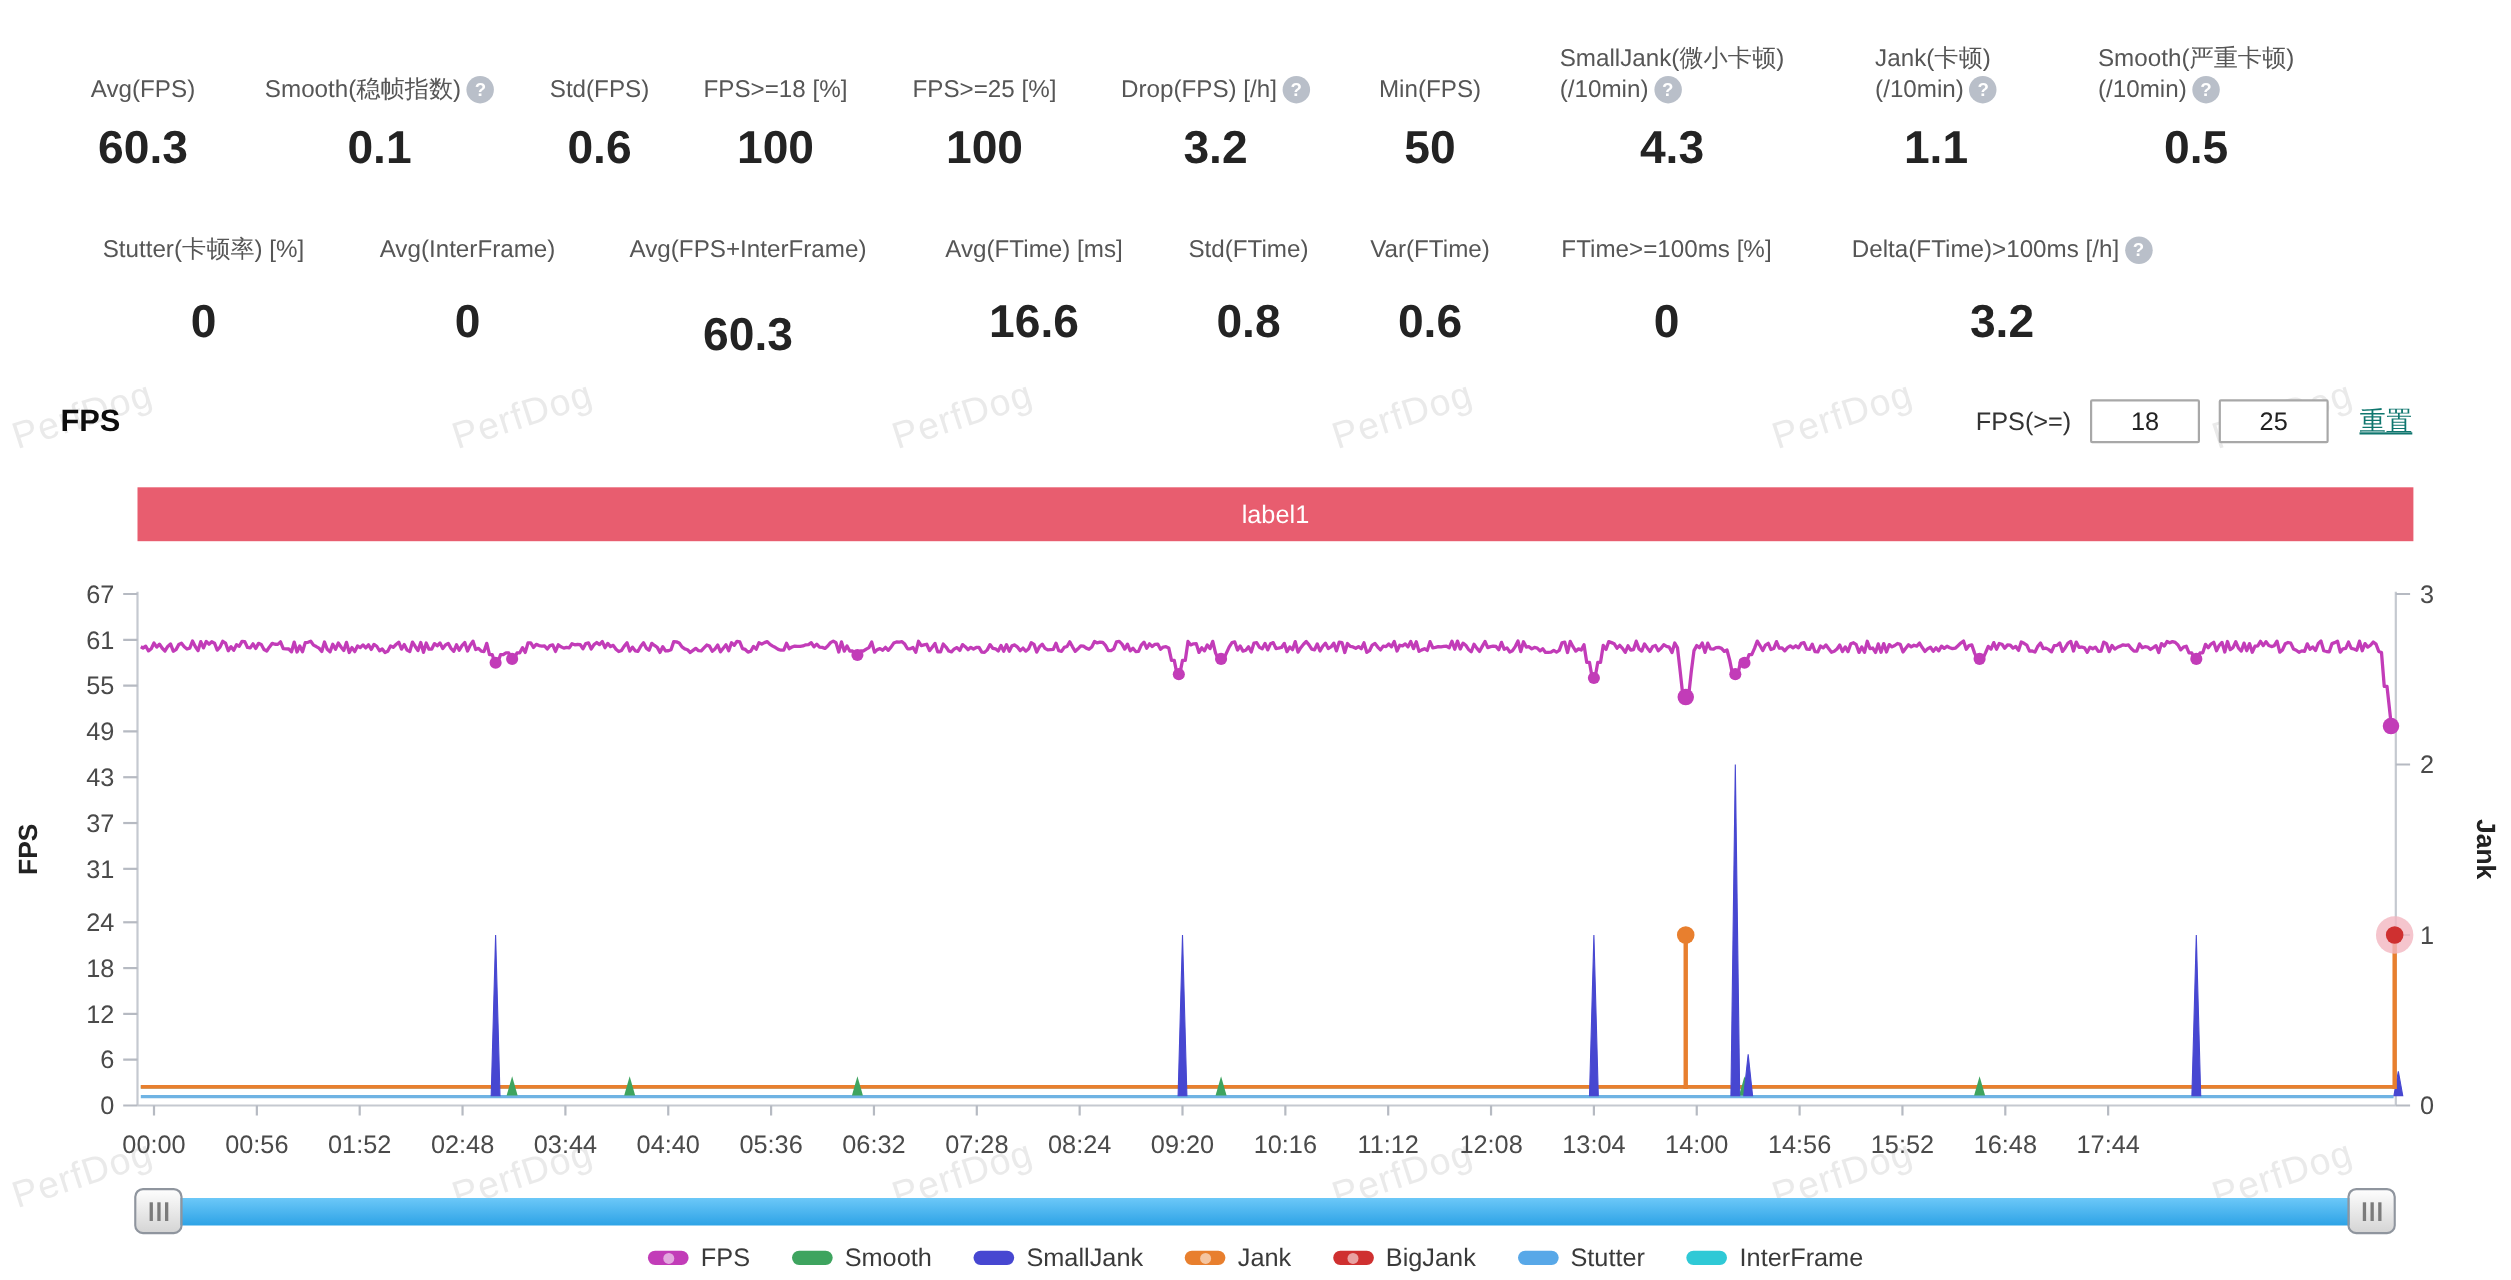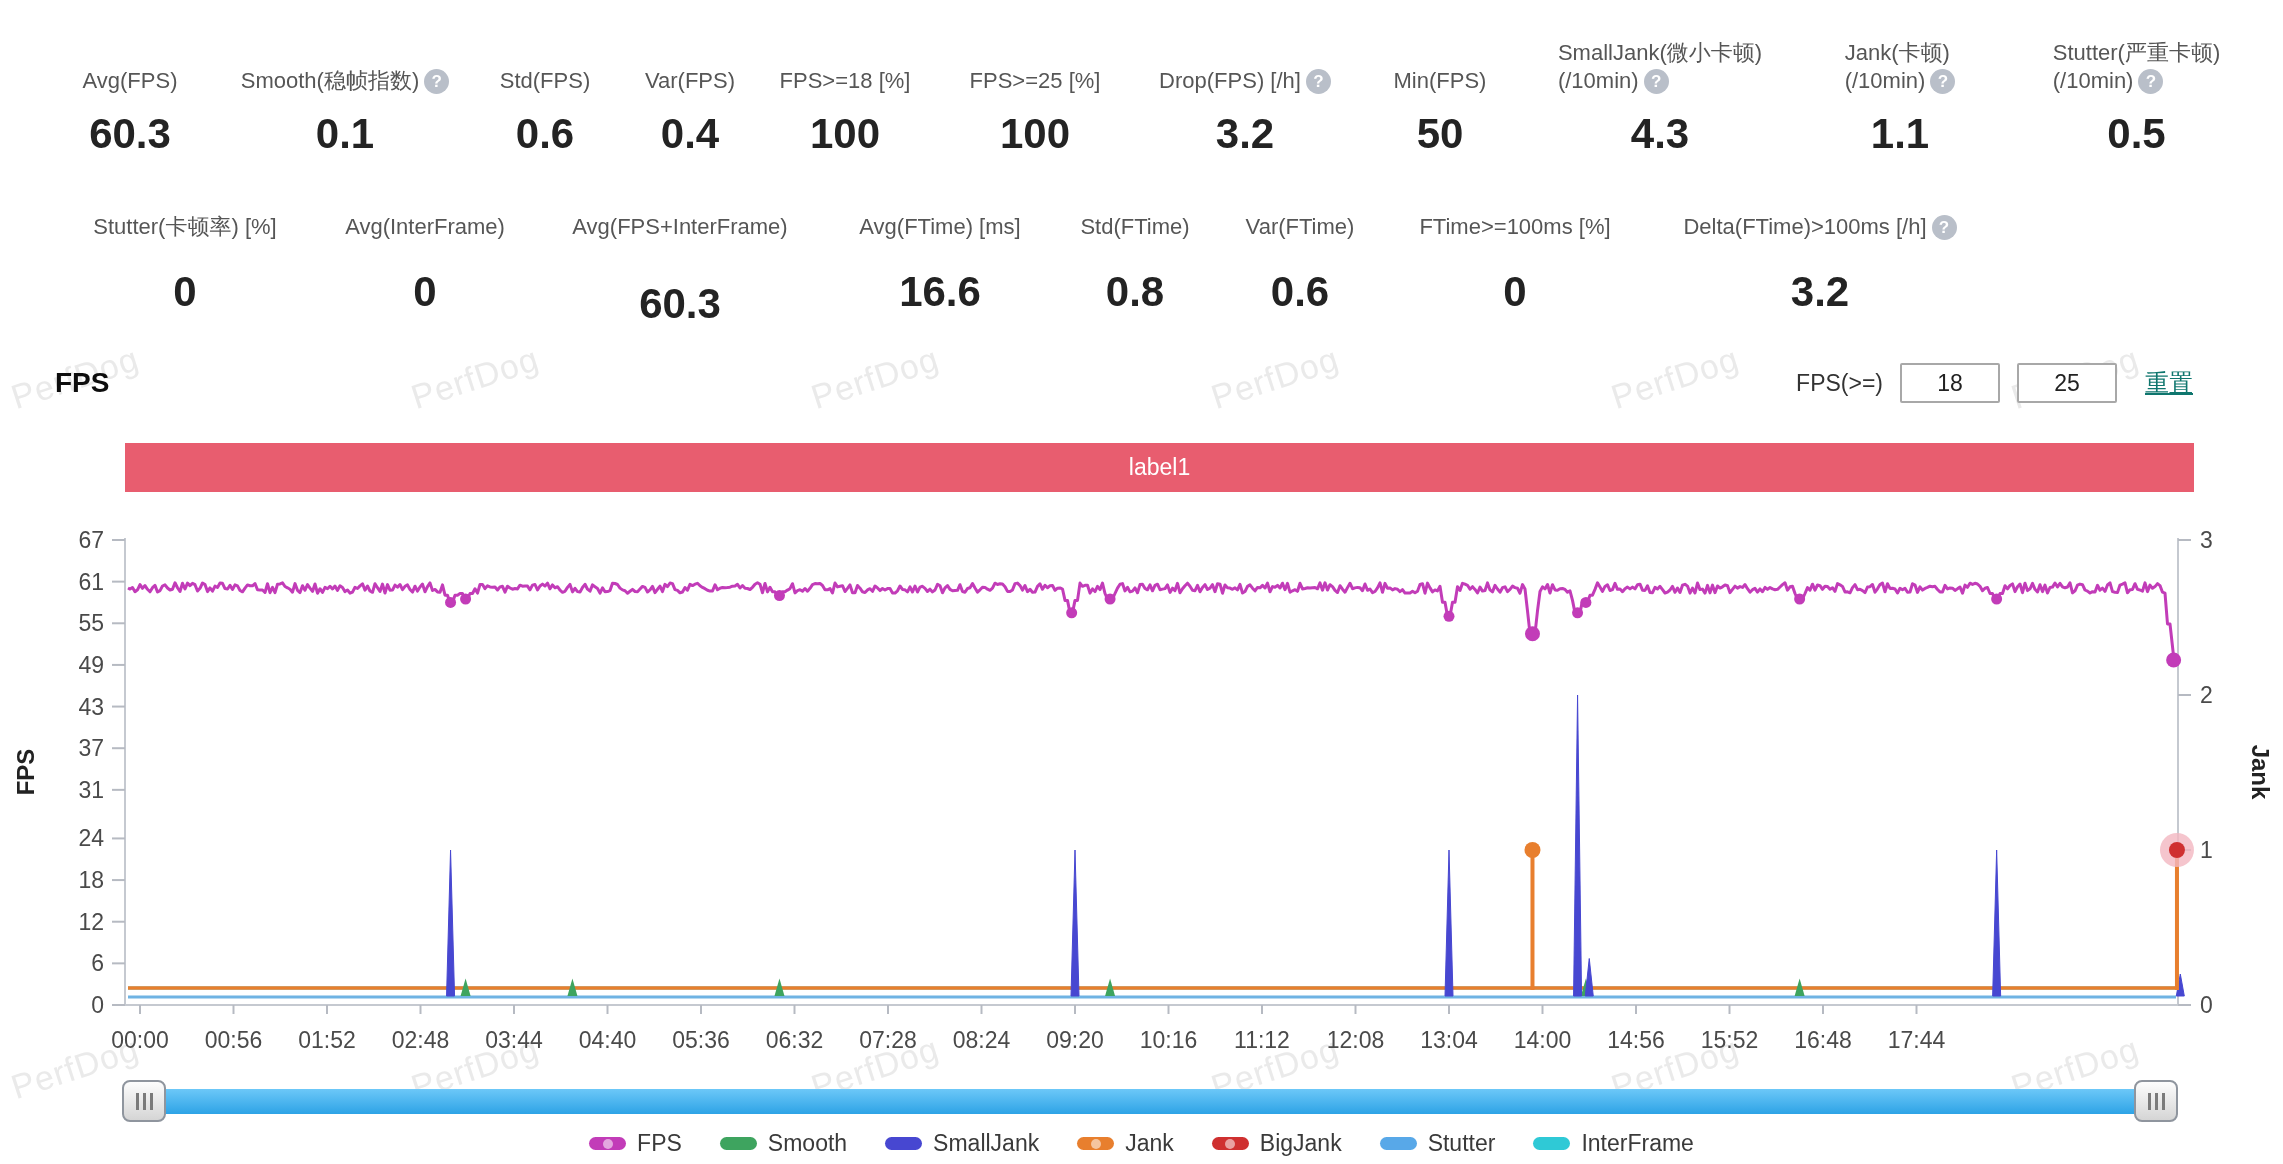--- a/index.html
+++ b/index.html
@@ -86,28 +86,20 @@
           <div class="stat-val">0.1</div>
         </div>
         <div class="stat-cell" style="width: 150px;">
           <div class="stat-lbl">
             <span class="lbl-line">
               <span>Std(FPS)</span>
             </span>
           </div>
           <div class="stat-val">0.6</div>
         </div>
-        <div class="stat-cell" style="width: 140px;">
-          <div class="stat-lbl">
-            <span class="lbl-line">
-              <span>Var(FPS)</span>
-            </span>
-          </div>
-          <div class="stat-val">0.4</div>
-        </div>
         <div class="stat-cell" style="width: 170px;">
           <div class="stat-lbl">
             <span class="lbl-line">
               <span>FPS&gt;=18 [%]</span>
             </span>
           </div>
           <div class="stat-val">100</div>
         </div>
         <div class="stat-cell" style="width: 210px;">
           <div class="stat-lbl">
@@ -154,21 +146,21 @@
             <span class="lbl-line">
               <span>(/10min)</span>
               <span class="q-icon">?</span>
             </span>
           </div>
           <div class="stat-val">1.1</div>
         </div>
         <div class="stat-cell" style="width: 253px;">
           <div class="stat-lbl">
             <span class="lbl-line">
-              <span>Stutter(严重卡顿)</span>
+              <span>Smooth(严重卡顿)</span>
             </span>
             <span class="lbl-line">
               <span>(/10min)</span>
               <span class="q-icon">?</span>
             </span>
           </div>
           <div class="stat-val">0.5</div>
         </div>
       </div>
     <div class="stats stats-2" id="stats2">

